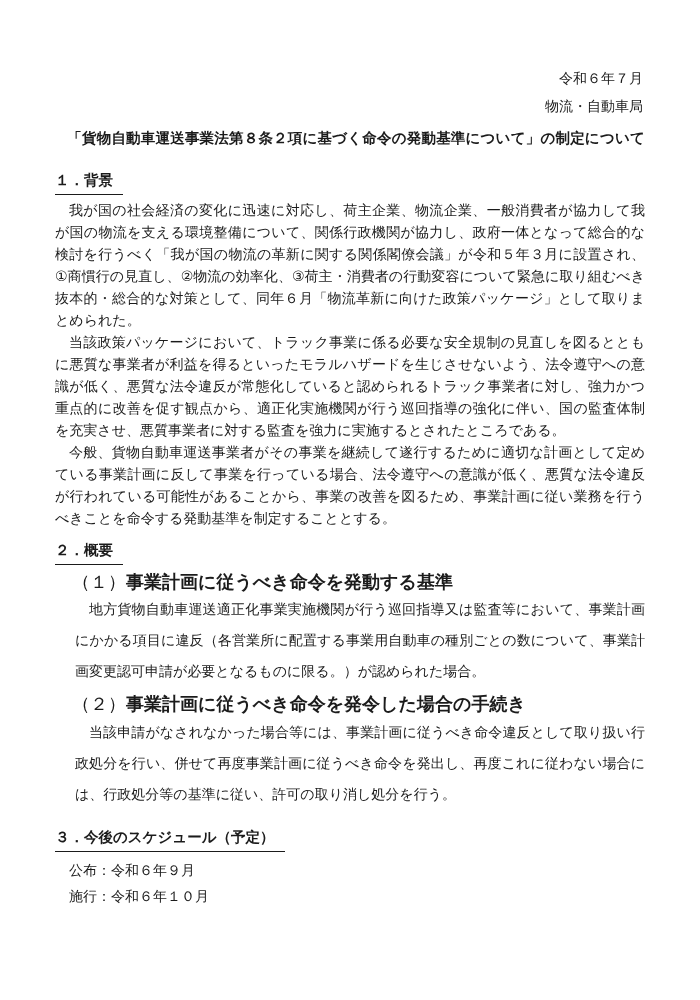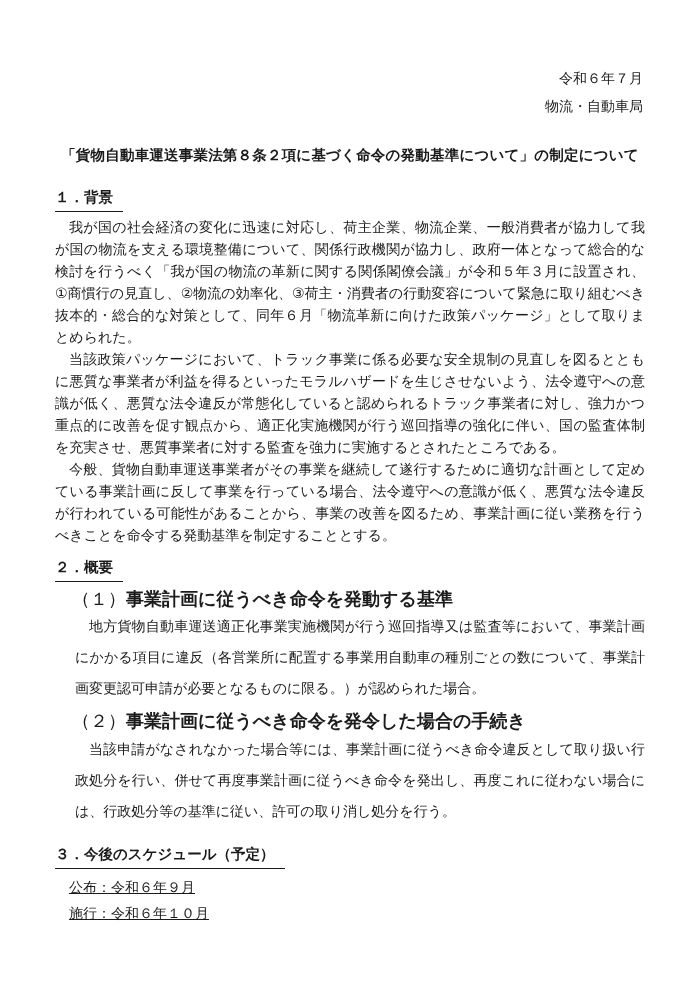--- a/index.html
+++ b/index.html
@@ -14,24 +14,24 @@
     color: #1b1b1b;
     font-size: 14px;
     overflow: hidden;
     border-radius: 14px;
   }
   p { margin: 0; }
 
   .meta { text-align: right; line-height: 28px; padding-right: 2px; }
 
   .doc-title {
-    text-align: center;
+    text-align: right;
     font-weight: bold;
     font-size: 14.5px;
-    margin-top: 24px;
+    margin-top: 7px;
     line-height: 22px;
     letter-spacing: 0.2px;
   }
 
   .sec-heading {
     font-size: 14.5px;
     font-weight: bold;
     line-height: 23px;
   }
   .sec-heading .u {
@@ -63,21 +63,21 @@
 
   .sub-body {
     margin-left: 20px;
     text-align: justify;
     text-indent: 1em;
     line-height: 31px;
   }
   .sub-body-gap { margin-top: 1px; }
 
   .schedule { margin-top: 5px; margin-left: 14px; }
-  .schedule p { line-height: 26px; text-decoration: underline; }
+  .schedule p { line-height: 26px; }
 </style>
 </head>
 <body>
 
 <div class="page">
 
   <div class="meta">
     <p>令和６年７月</p>
     <p>物流・自動車局</p>
   </div>

